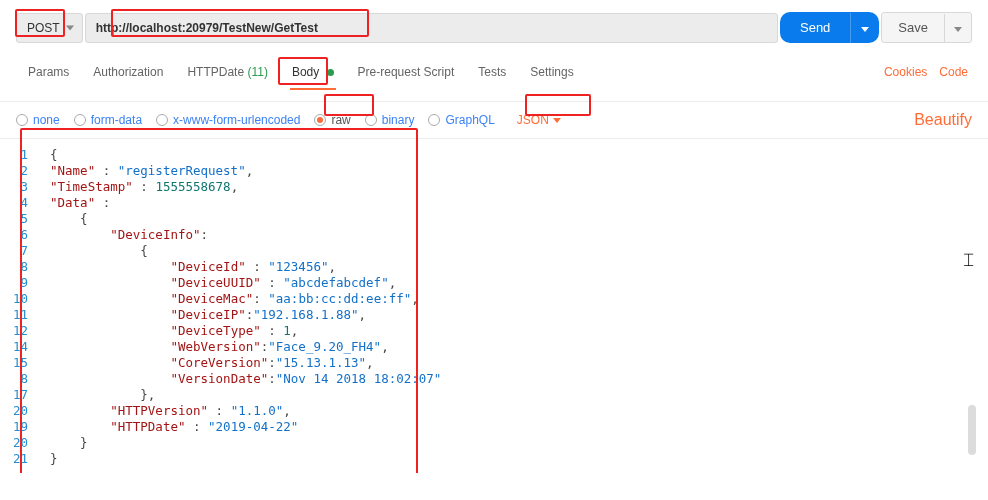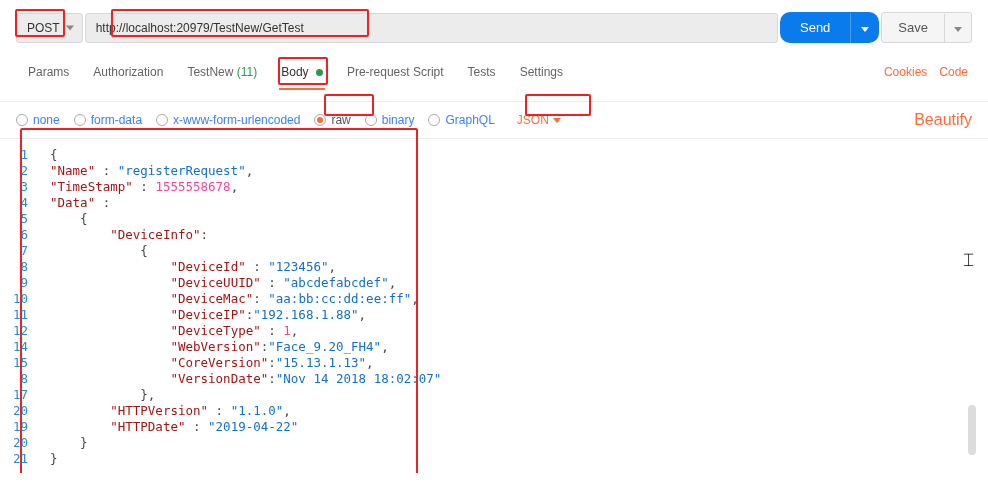--- a/index.html
+++ b/index.html
@@ -1,21 +1,21 @@
 <!DOCTYPE html>
 <html><head>
 <meta charset="utf-8">
 <style>
 * { box-sizing: border-box; margin: 0; padding: 0; }
 body { font-family: Arial, Helvetica, sans-serif; font-size: 12px; color: #505050; background: #fff; width: 988px; }
 .top-bar { display: flex; align-items: center; gap: 2px; padding: 12px 16px 6px 16px; }
 .method-select { background: #ececec; border: 1px solid #d8d8d8; border-radius: 3px; padding: 7px 22px 7px 10px; color: #333; font-size: 12px; position: relative; cursor: pointer; }
 .method-select::after { content: ""; position: absolute; right: 8px; top: 50%; width: 0; height: 0; border-left: 4px solid transparent; border-right: 4px solid transparent; border-top: 5px solid #888; transform: translateY(-50%); }
 .url-wrap { flex: 1; }
-.url-input { width: 100%; border: 1px solid #d8d8d8; background: #ececec; border-radius: 3px; padding: 7px 10px; font-size: 12px; color: #333; }
+.url-input { width: 100%; border: 1px solid #d8d8d8; background: #ececec; border-radius: 3px; padding: 7px 10px; font-size: 12px; color: #333; font-weight: bold; }
 .send-btn { display: flex; align-items: center; background: #097bed; color: #fff; border-radius: 10px; overflow: hidden; cursor: pointer; }
 .send-btn .lbl { padding: 8px 20px; font-size: 13px; }
 .send-btn .dd { padding: 8px 10px; border-left: 1px solid rgba(255,255,255,0.25); }
 .send-btn .dd::after { content: ""; display: inline-block; width: 0; height: 0; border-left: 4px solid transparent; border-right: 4px solid transparent; border-top: 5px solid #fff; }
 .save-btn { display: flex; align-items: center; background: #f5f5f5; color: #555; border: 1px solid #d8d8d8; border-radius: 3px; cursor: pointer; }
 .save-btn .lbl { padding: 7px 16px; font-size: 13px; }
 .save-btn .dd { padding: 7px 9px; border-left: 1px solid #d8d8d8; }
 .save-btn .dd::after { content: ""; display: inline-block; width: 0; height: 0; border-left: 4px solid transparent; border-right: 4px solid transparent; border-top: 5px solid #888; }
 .tabs-row { display: flex; align-items: center; padding: 6px 16px 12px 16px; border-bottom: 1px solid #ececec; }
 .tab { padding: 10px 12px; color: #646464; cursor: pointer; font-size: 12px; position: relative; }
@@ -38,21 +38,21 @@
 .text-cursor { position: absolute; right: 14px; top: 105px; font-size: 18px; color: #000; }
 .mini-scroll { position: absolute; right: 12px; top: 260px; width: 8px; height: 50px; background: #dcdcdc; border-radius: 4px; }
 .code-area { font-family: Consolas, monospace; font-size: 12.5px; line-height: 16px; padding: 2px 0 6px 0; }
 .line { display: flex; white-space: pre; }
 .gut { width: 40px; text-align: right; padding-right: 12px; color: #238ecf; user-select: none; }
 .code { padding-left: 10px; }
 .tok-brace { color: #444; }
 .tok-key { color: #a31515; }
 .tok-punc { color: #444; }
 .tok-str { color: #1270c9; }
-.tok-num { color: #ec4899; }
+.tok-num { color: #0f766e; }
 .hl-box { position: absolute; border: 2px solid #e22; border-radius: 2px; pointer-events: none; }
 .relpos { position: relative; }
 .editor-inner { position: relative; }
 </style>
 </head>
 <body>
 
 <div class="relpos">
 
 <div class="top-bar">
@@ -69,21 +69,21 @@
   <div class="save-btn">
     <span class="lbl">Save</span>
     <span class="dd"></span>
   </div>
 </div>
 
 <div class="tabs-row">
   <div class="tab">Params</div>
   <div class="tab">Authorization</div>
   <div class="tab">
-    <span>TestNew</span>
+    <span>HTTPDate</span>
     <span class="count">(11)</span>
   </div>
   <div class="tab active">
     <span>Body</span>
     <span class="dot"></span>
   </div>
   <div class="tab">Pre-request Script</div>
   <div class="tab">Tests</div>
   <div class="tab">Settings</div>
   <div class="right-links">

